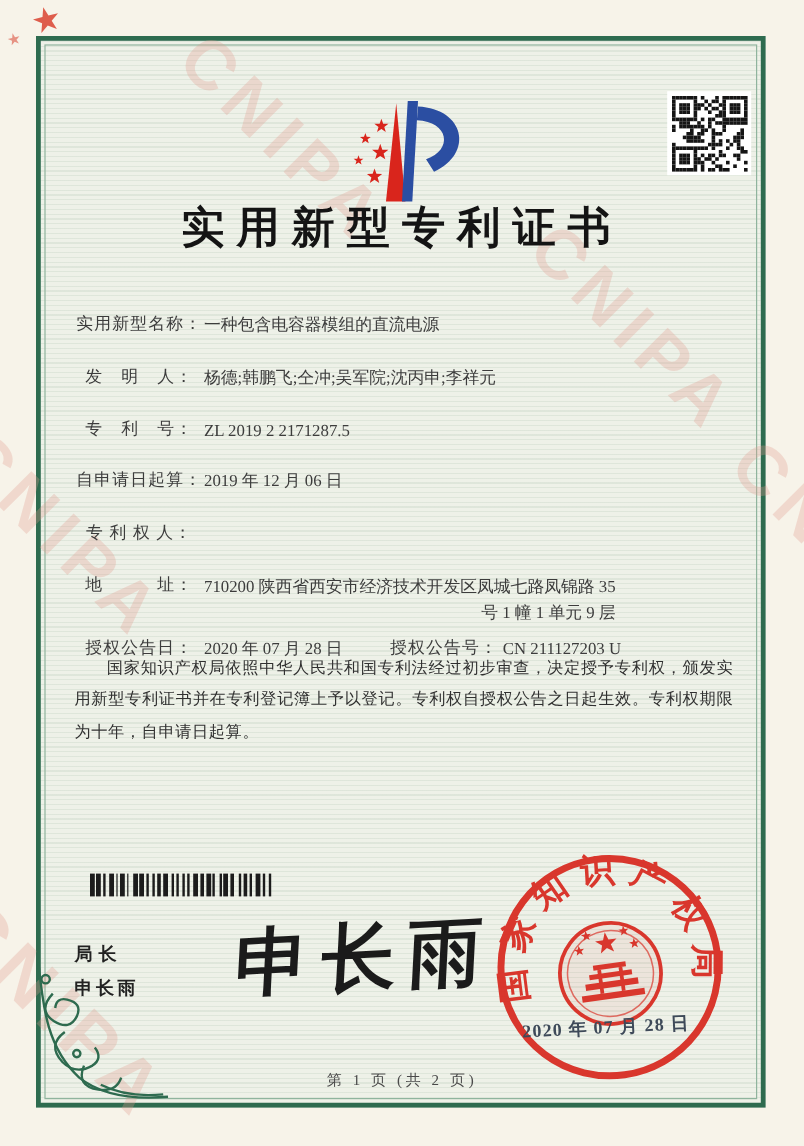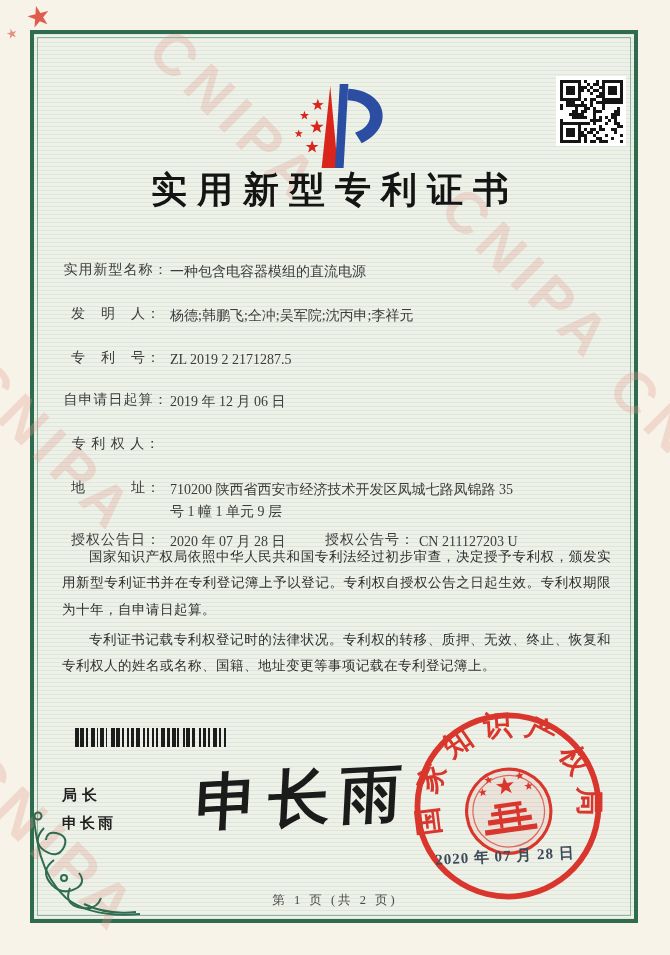--- a/index.html
+++ b/index.html
@@ -54,21 +54,21 @@
 
   .qr{
     position:absolute;left:556px;top:76px;width:70px;height:70px;
     background:#ffffff;
   }
   #qr-grid{position:absolute;left:4px;top:4px;width:63px;height:63px;background:#fff;}
   #qr-grid .qc{position:absolute;width:3px;height:3px;background:#151515;}
 
   .field{position:absolute;left:62px;font-size:14px;color:#3c3c3c;display:flex;}
   .field .lab{display:inline-block;width:108px;flex:none;letter-spacing:1px;text-align:center;}
-  .field .val{display:inline-block;white-space:pre-line;max-width:445px;line-height:1.55;}
+  .field .val{display:inline-block;white-space:pre-line;max-width:445px;line-height:1.55;text-align:right;}
   .f1{top:261px}.f2{top:305px}.f3{top:349px}.f4{top:391px}.f5{top:435px}.f6{top:479px}
   .f7{top:531px;width:548px;}
   .pair2{position:absolute;left:263px;top:0;display:flex;}
   .pair2 .lab{width:auto;margin-right:4px;}
 
   .paras{position:absolute;left:62px;top:544px;width:549px;}
   .paras p{
     margin:0 0 4px 0;font-size:13.5px;line-height:1.95;color:#303030;
     text-indent:2em;text-align:justify;letter-spacing:0.5px;
   }
@@ -398,21 +398,20 @@
       <span class="lab">授权公告日：</span>
       <span class="val">2020 年 07 月 28 日</span>
       <span class="pair2">
         <span class="lab">授权公告号：</span>
         <span class="val">CN 211127203 U</span>
       </span>
     </div>
 
     <div class="paras">
       <p>国家知识产权局依照中华人民共和国专利法经过初步审查，决定授予专利权，颁发实用新型专利证书并在专利登记簿上予以登记。专利权自授权公告之日起生效。专利权期限为十年，自申请日起算。</p>
-      <p>专利证书记载专利权登记时的法律状况。专利权的转移、质押、无效、终止、恢复和专利权人的姓名或名称、国籍、地址变更等事项记载在专利登记簿上。</p>
     </div>
 
     <div class="barcode" id="barcode">
         <span class="b" style="width: 3.6px;"></span>
         <span class="s" style="width: 1.8px;"></span>
         <span class="b" style="width: 3.6px;"></span>
         <span class="s" style="width: 1.8px;"></span>
         <span class="b" style="width: 1.8px;"></span>
         <span class="s" style="width: 3.6px;"></span>
         <span class="b" style="width: 3.6px;"></span>

